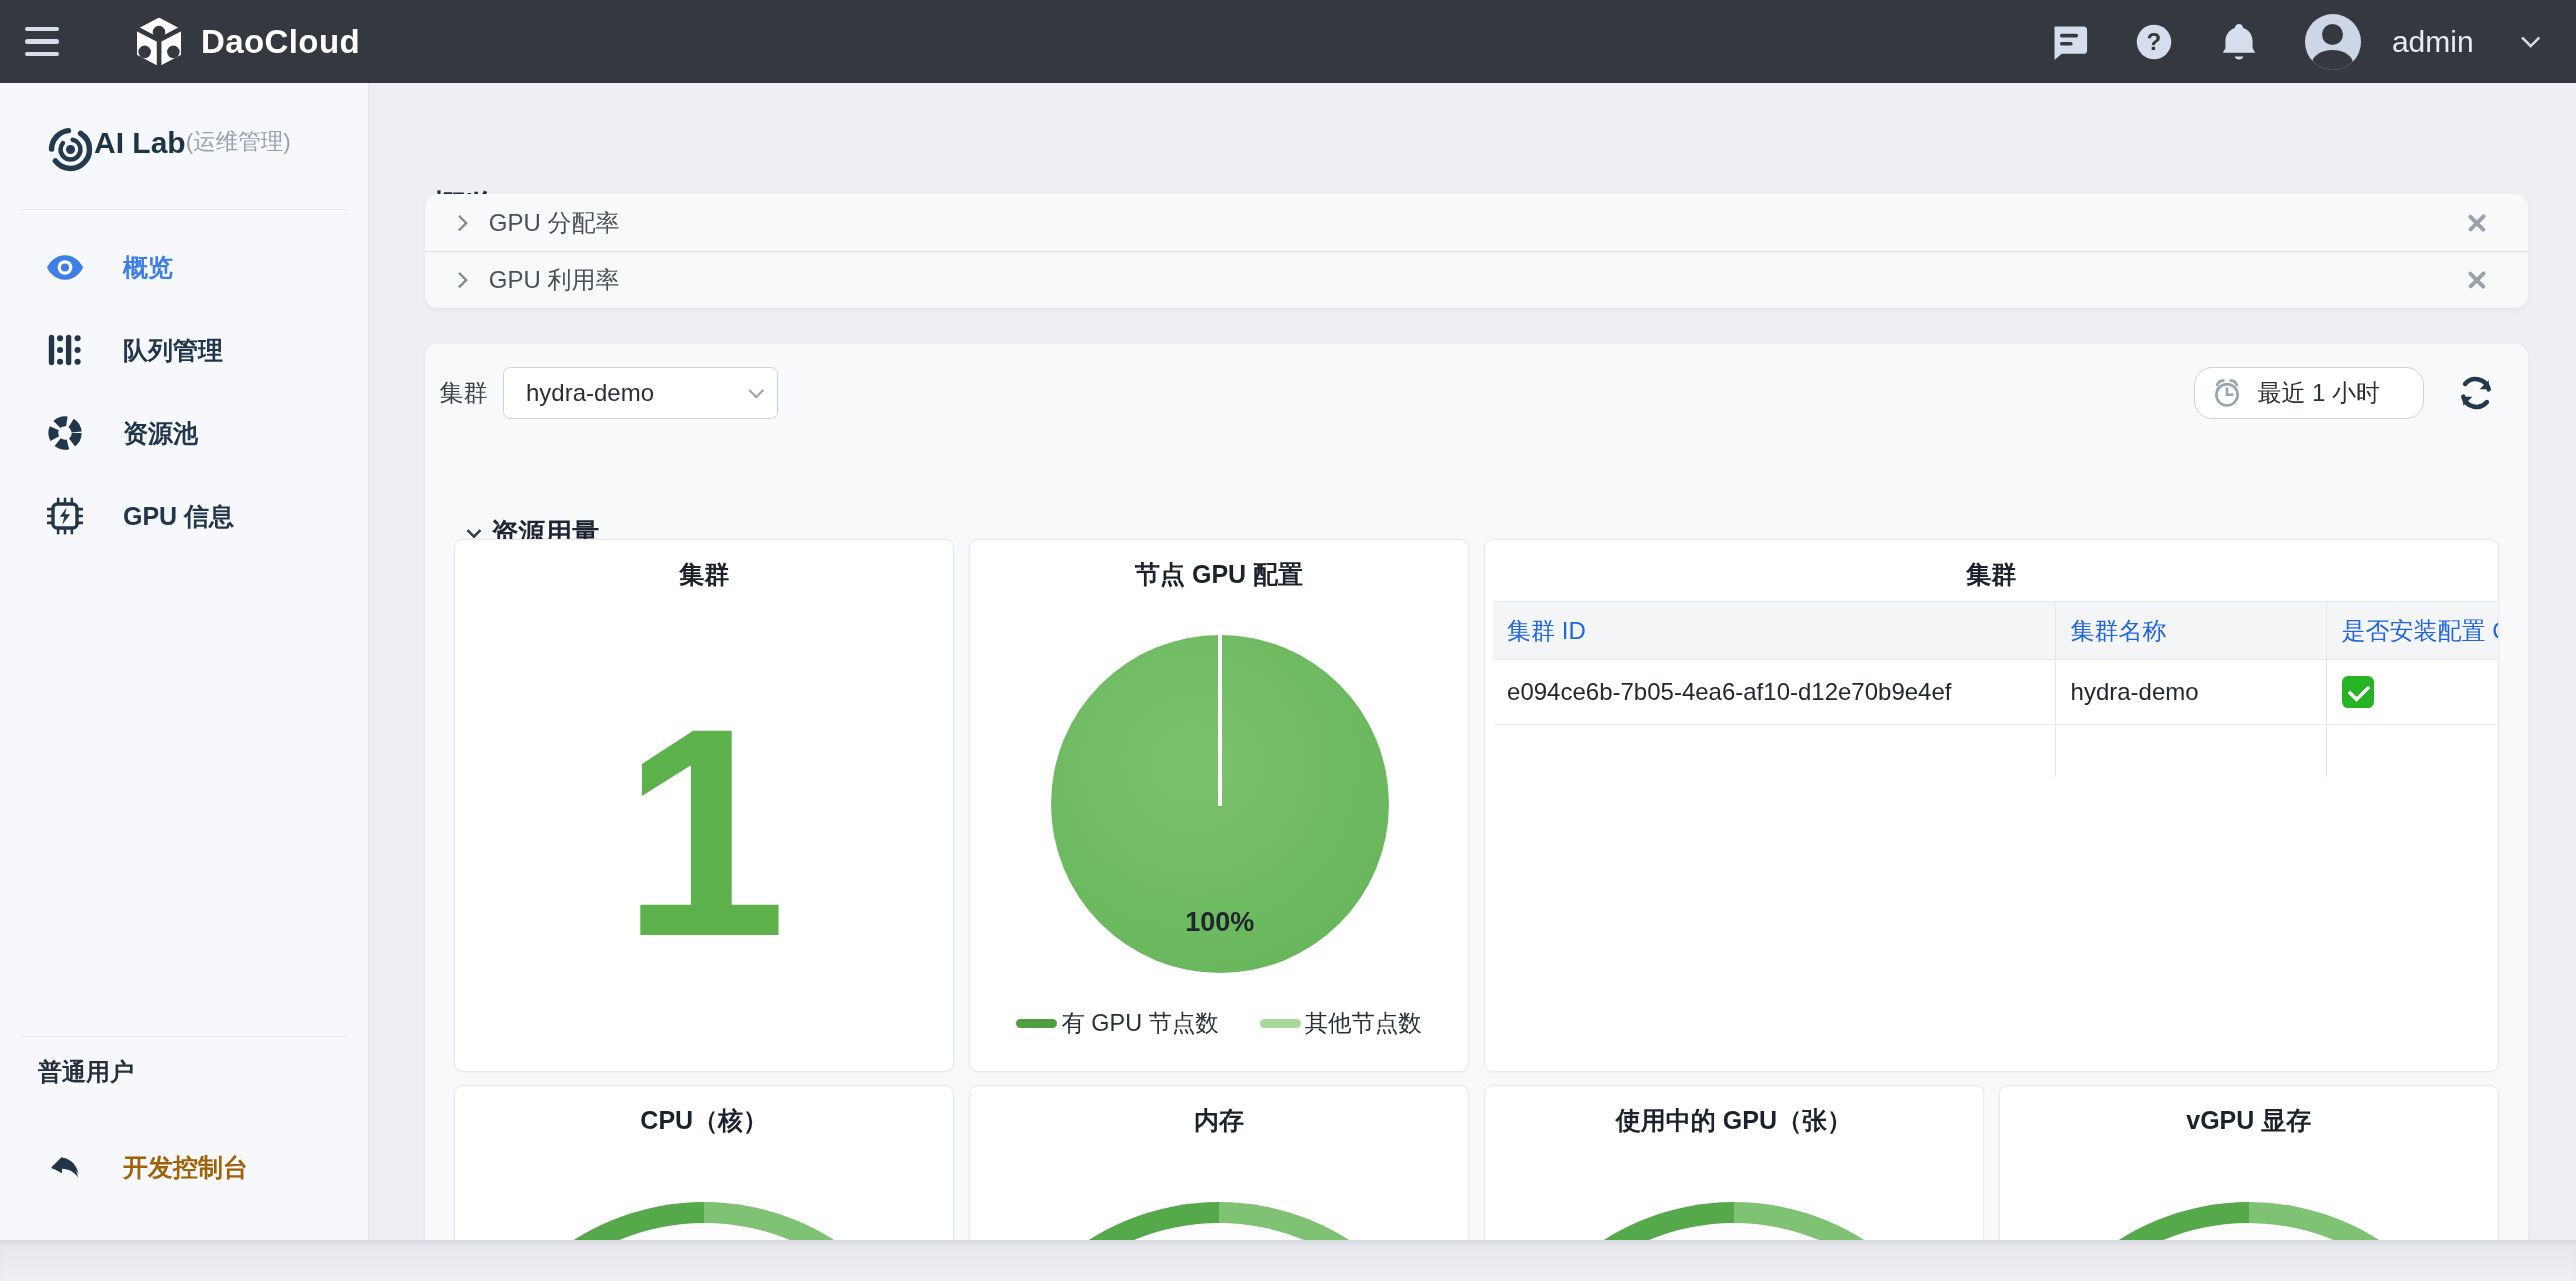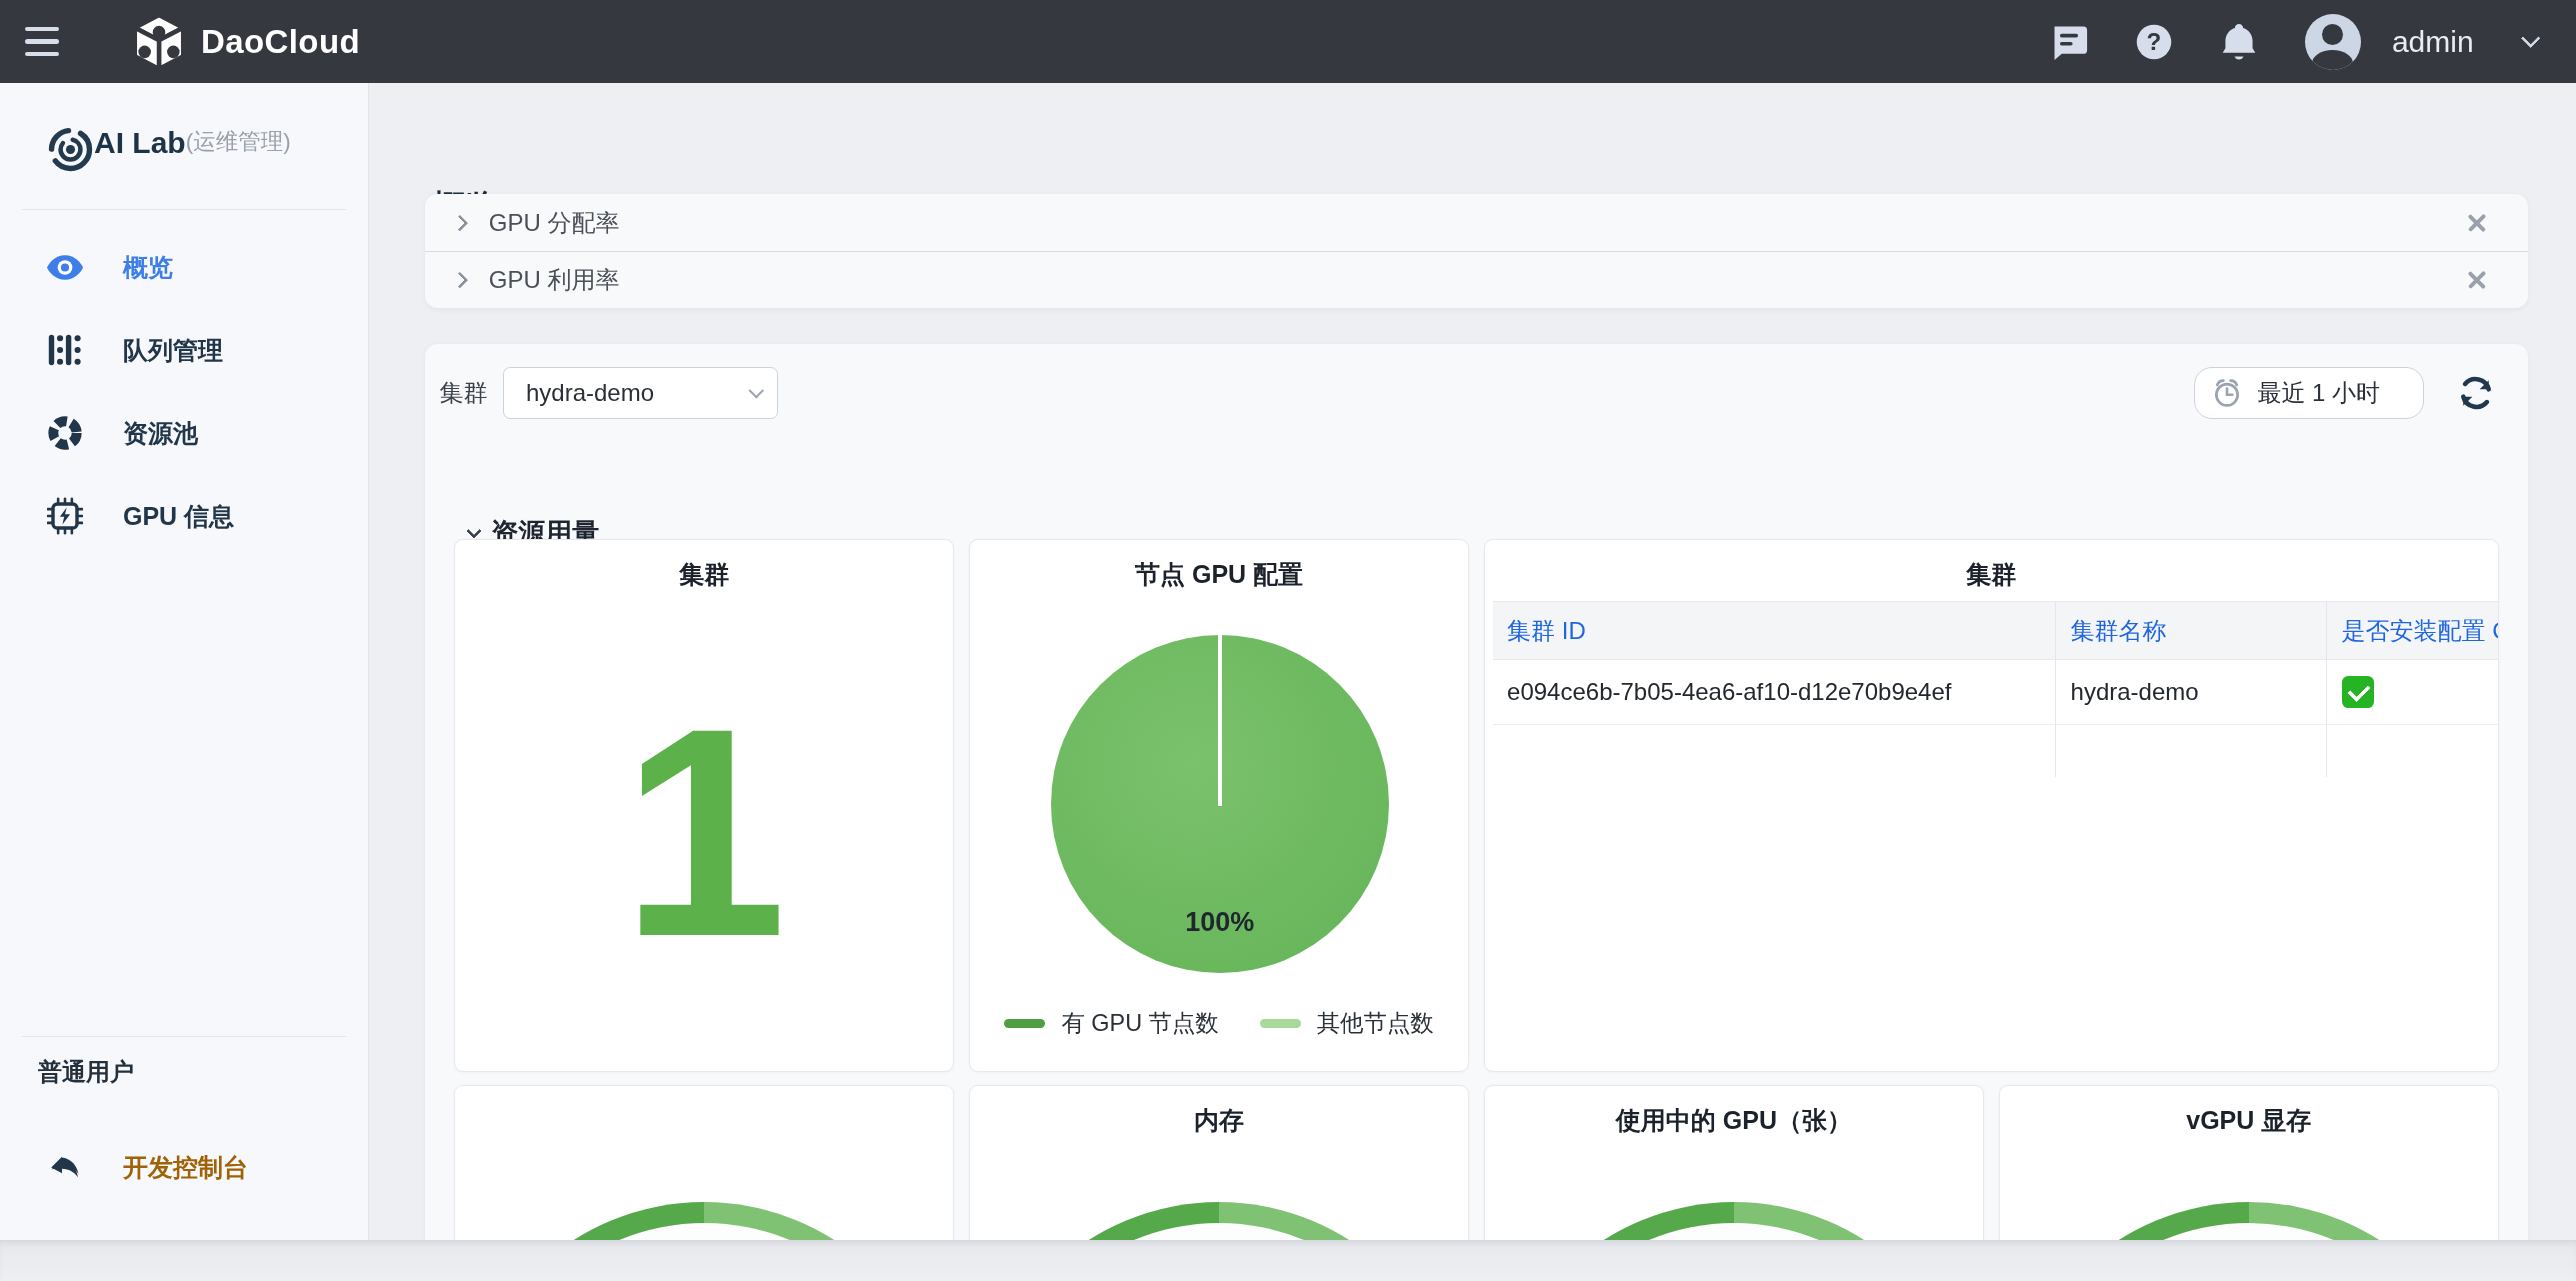--- a/index.html
+++ b/index.html
@@ -90,21 +90,21 @@
   .card{background:var(--card-bg);border:0.9px solid var(--card-border);border-radius:9px;box-shadow:0 0.9px 2.7px rgba(30,40,60,.04);position:relative;overflow:hidden;}
   .card-title{position:absolute;left:0;top:18px;width:100%;text-align:center;font-size:25px;font-weight:bold;color:#1c222b;}
   
   .subtitle{position:absolute;left:0;top:83px;width:100%;text-align:center;font-size:42px;font-weight:bold;color:#1c222b;}
   .big-number{position:absolute;left:0;top:144px;width:100%;text-align:center;font-size:297px;line-height:1;font-weight:bold;color:var(--big-green);}
   
   .pie{position:absolute;left:81px;top:95px;width:338px;height:338px;border-radius:50%;background:radial-gradient(circle at 42% 38%,var(--pie-g1) 0%,var(--pie-g2) 100%);}
   .pie-slit{position:absolute;left:248px;top:95px;width:4.5px;height:171px;background:#fff;}
   .pie-label{position:absolute;left:0;top:367px;width:500px;text-align:center;font-size:27px;font-weight:bold;color:#1f262e;}
   .legend{position:absolute;left:0;top:467px;width:100%;display:flex;justify-content:center;align-items:center;gap:41px;}
-  .legend-item{display:flex;align-items:center;gap:16px;}
+  .legend-item{display:flex;align-items:center;gap:4px;}
   .legend-swatch{width:41px;height:9px;border-radius:4.5px;}
   .legend-swatch.dark{background:var(--swatch-dark);}
   .legend-swatch.light{background:var(--swatch-light);}
   .legend-label{font-size:23.4px;color:#2a3038;}
   
   .table-card{grid-column:3/5;}
   .tbl{position:absolute;left:8px;top:61px;width:100%;border-collapse:collapse;table-layout:fixed;}
   .tbl th{background:#f4f5f7;border-top:0.9px solid var(--card-border);border-bottom:0.9px solid var(--card-border);height:58px;text-align:left;padding:0 0 0 14.4px;font-size:24px;font-weight:500;color:var(--blue-link);white-space:nowrap;overflow:hidden;}
   .tbl td{height:65px;padding:0 0 0 14.4px;font-size:24px;color:var(--text-dark);white-space:nowrap;overflow:hidden;}
   .tbl th + th, .tbl td + td{border-left:0.9px solid #e3e6ea;}
@@ -356,20 +356,21 @@
             <tr class="spacer">
                 <td></td>
                 <td></td>
                 <td></td>
               </tr>
           </tbody>
         </table>
       </div>
 
       <div class="card">
+        <div class="card-title">CPU（核）</div>
         <div class="gauge"></div>
       </div>
       <div class="card">
         <div class="card-title">内存</div>
         <div class="gauge"></div>
       </div>
       <div class="card">
         <div class="card-title">使用中的 GPU（张）</div>
         <div class="gauge"></div>
       </div>

